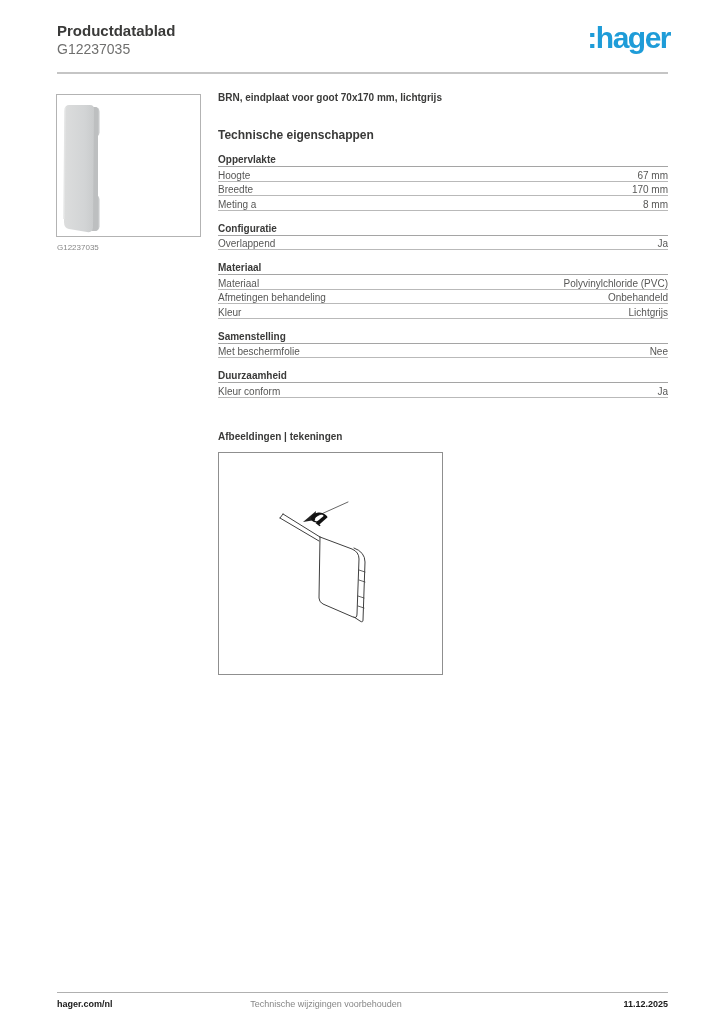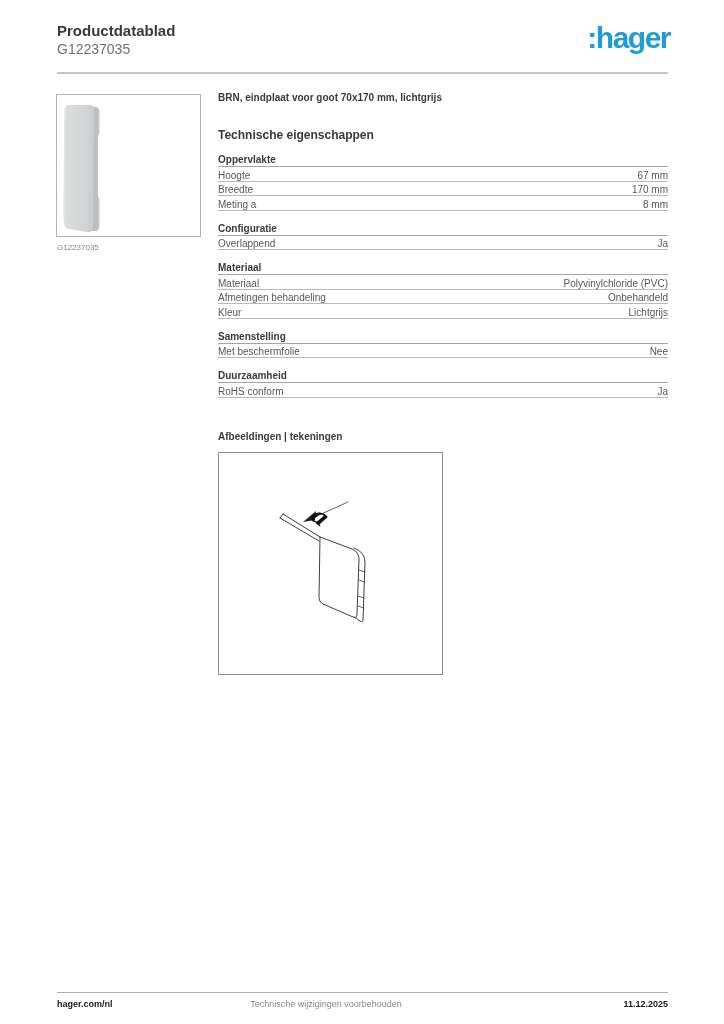--- a/index.html
+++ b/index.html
@@ -139,21 +139,21 @@
       <span class="lbl">Met beschermfolie</span>
       <span class="val">Nee</span>
     </div>
   </div>
     </div>
 
     <div class="section">
       <div class="section-heading">Duurzaamheid</div>
       <div>
     <div class="spec-row">
-      <span class="lbl">RoHS conform</span>
+      <span class="lbl">Kleur conform</span>
       <span class="val">Ja</span>
     </div>
   </div>
     </div>
   </div>
 
   <div class="img-heading">Afbeeldingen | tekeningen</div>
   <div class="draw-box">
     <svg width="223" height="221" viewBox="0 0 223 221">
       <g stroke="#3f3f3f" stroke-width="1" fill="none" stroke-linejoin="round" stroke-linecap="round">

